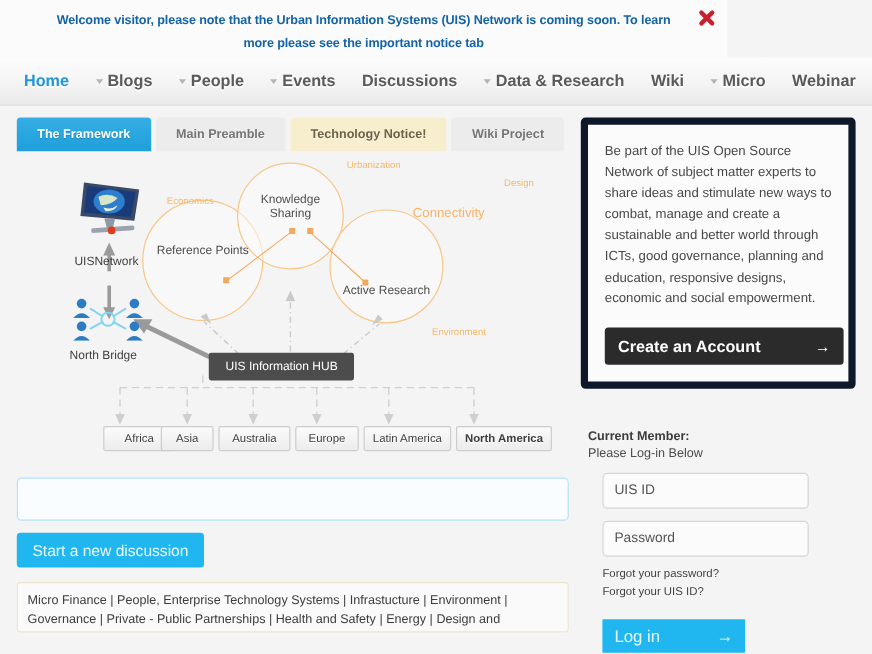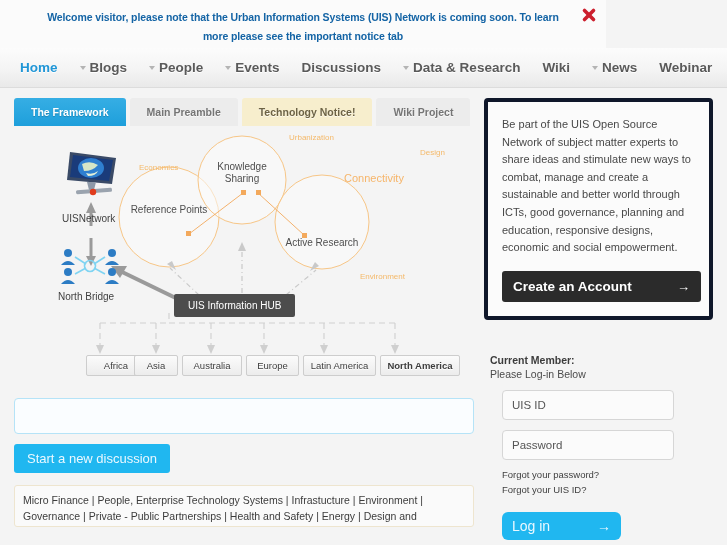--- a/index.html
+++ b/index.html
@@ -210,21 +210,21 @@
     font-size: 10.5px;
     color: #3c3c3c;
     line-height: 16px;
     overflow: hidden;
     max-height: 42px;
   }
 
   
   .promo {
     width: 229px;
-    border: 4px solid #0f172a;
+    border: 6px solid #0f172a;
     border-radius: 4px;
     background: #fbfbfb;
     padding: 14px 14px 14px 14px;
   }
   .promo-text {
     font-size: 11px;
     color: #484848;
     line-height: 17.6px;
   }
   .promo-btn {
@@ -265,21 +265,21 @@
     font-size: 9.5px;
     color: #3f3f3f;
     cursor: pointer;
     line-height: 13px;
   }
   .login-btn {
     margin: 16px 0 0 12px;
     width: 119px;
     background: #20b7f0;
     border: none;
-    border-radius: 6px;
+    border-radius: 1px;
     color: #eaf8ff;
     font-size: 14px;
     padding: 6px 10px;
     display: flex;
     justify-content: space-between;
     align-items: center;
     cursor: pointer;
     font-family: "Liberation Sans", sans-serif;
   }
 </style>
@@ -321,21 +321,21 @@
     </div>
     <div class="nav-item">
       <span class="caret"></span>
       <span>Data &amp; Research</span>
     </div>
     <div class="nav-item">
       <span>Wiki</span>
     </div>
     <div class="nav-item">
       <span class="caret"></span>
-      <span>News</span>
+      <span>Micro</span>
     </div>
     <div class="nav-item">
       <span>Webinar</span>
     </div>
   </div>
 
   <div class="content">
 
     <div class="left-col">
 

